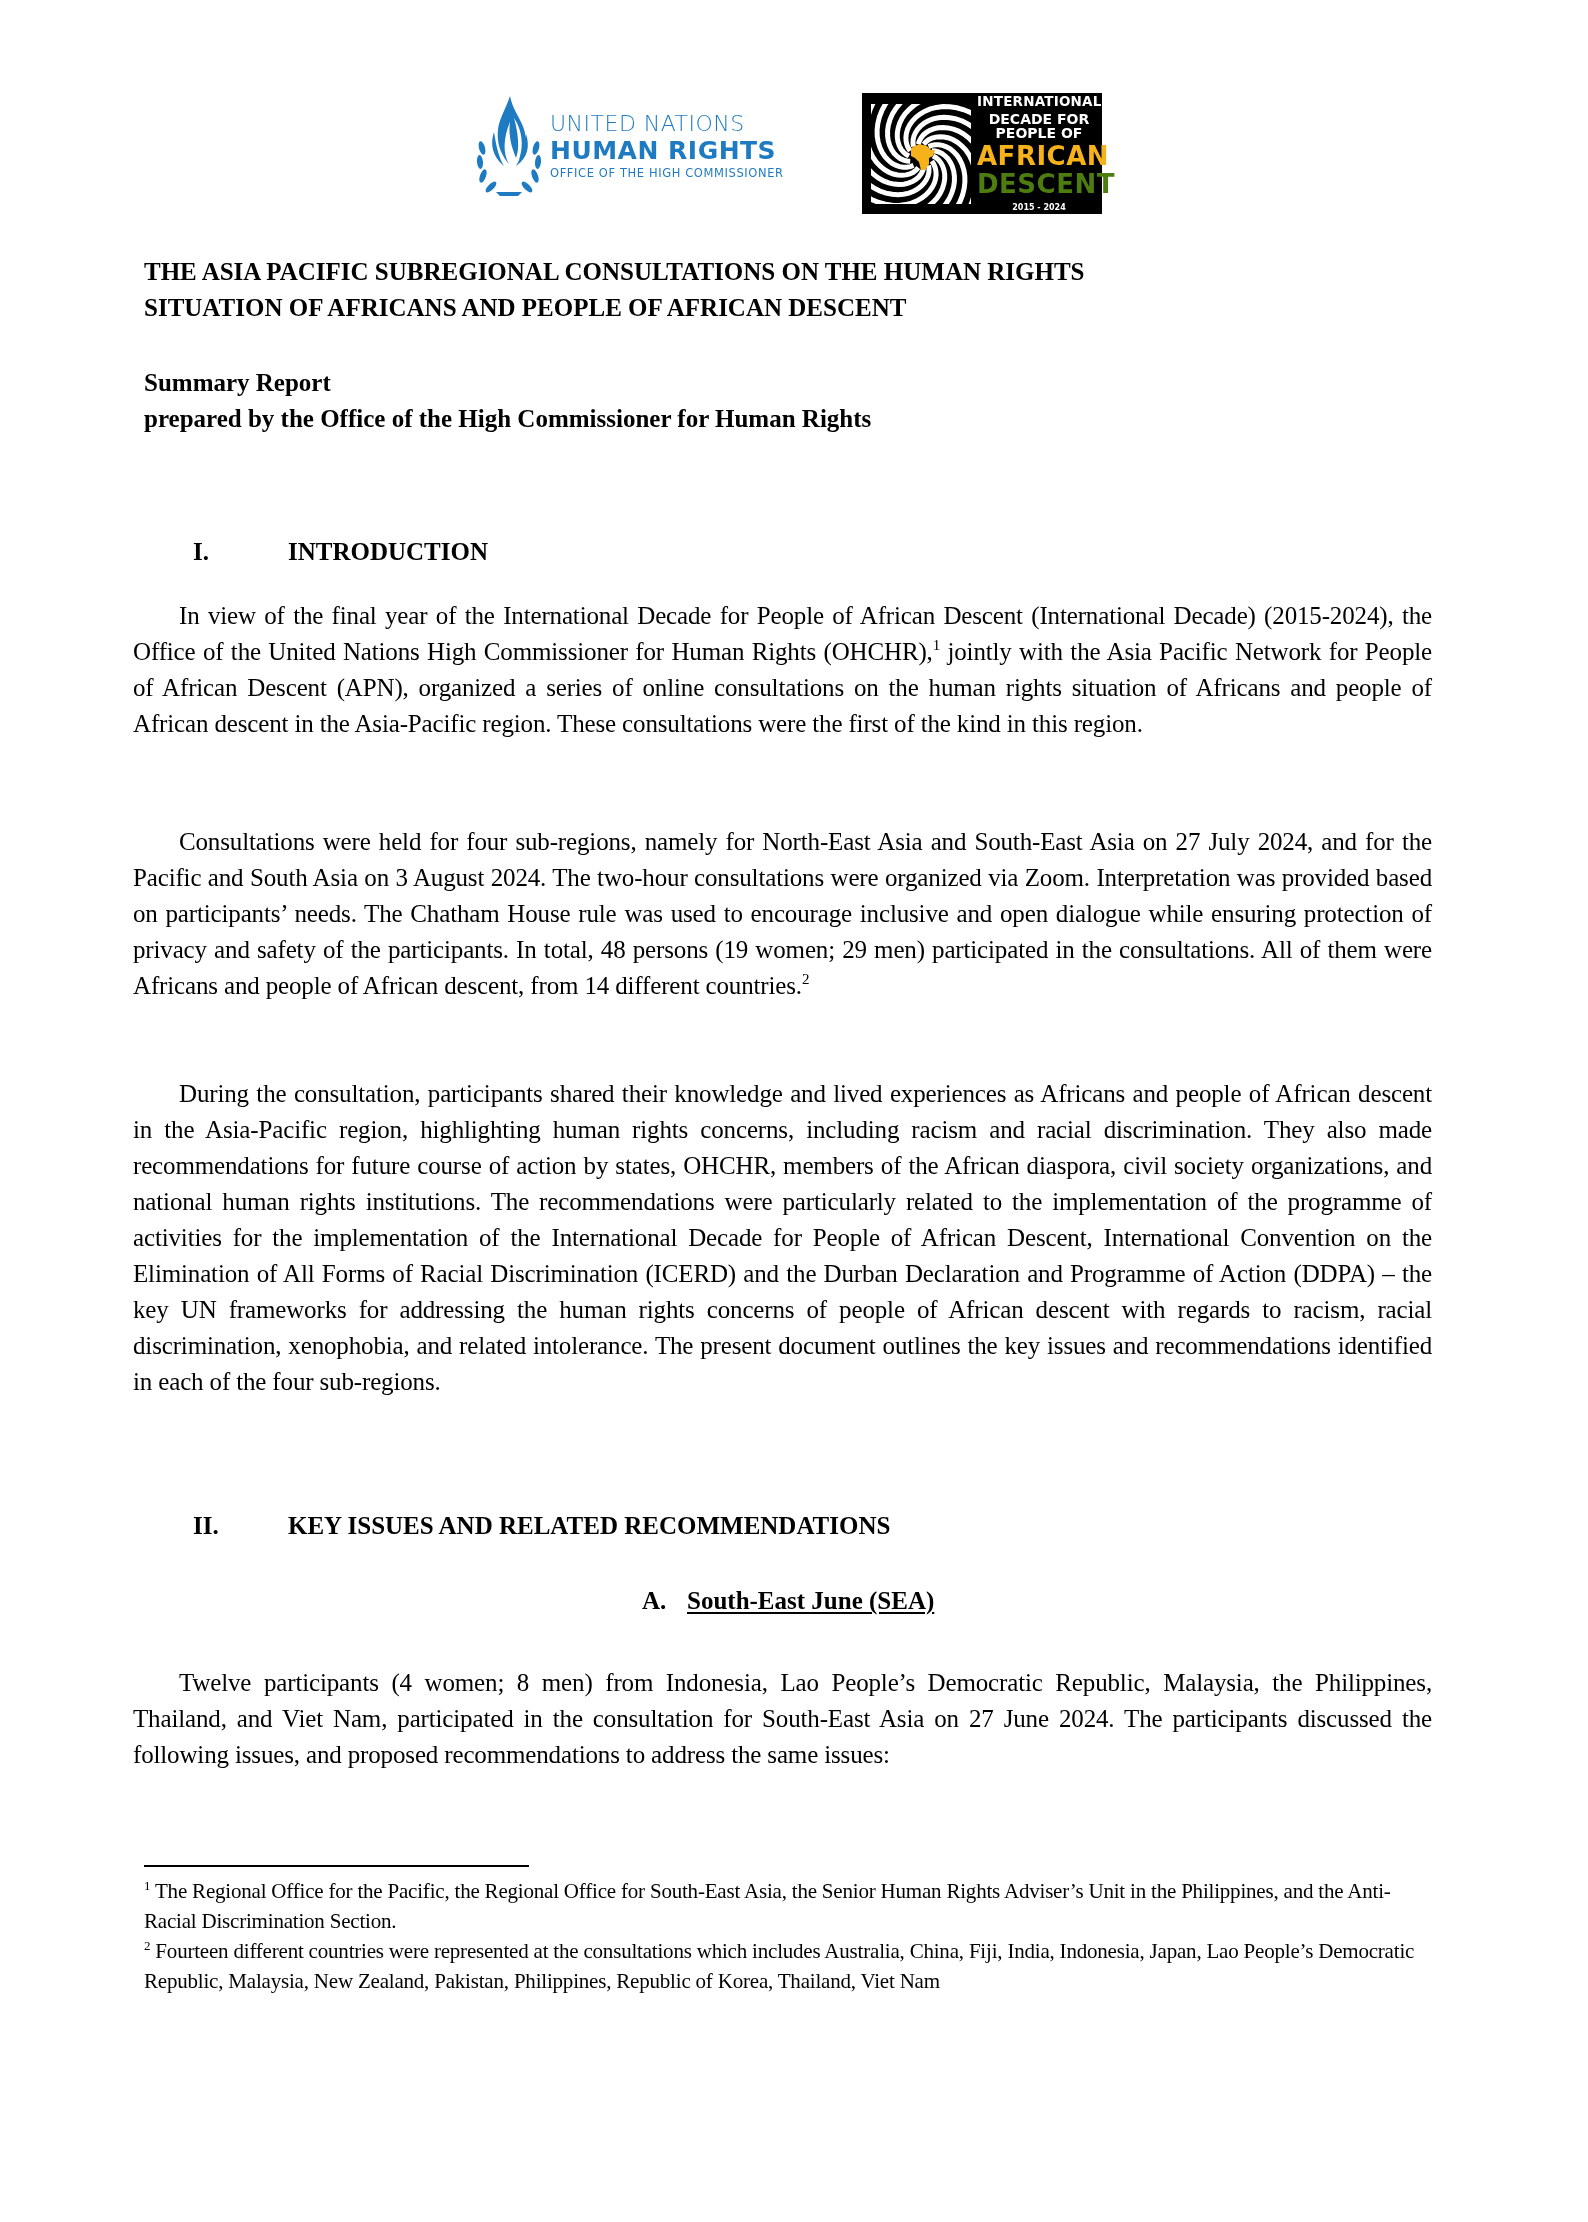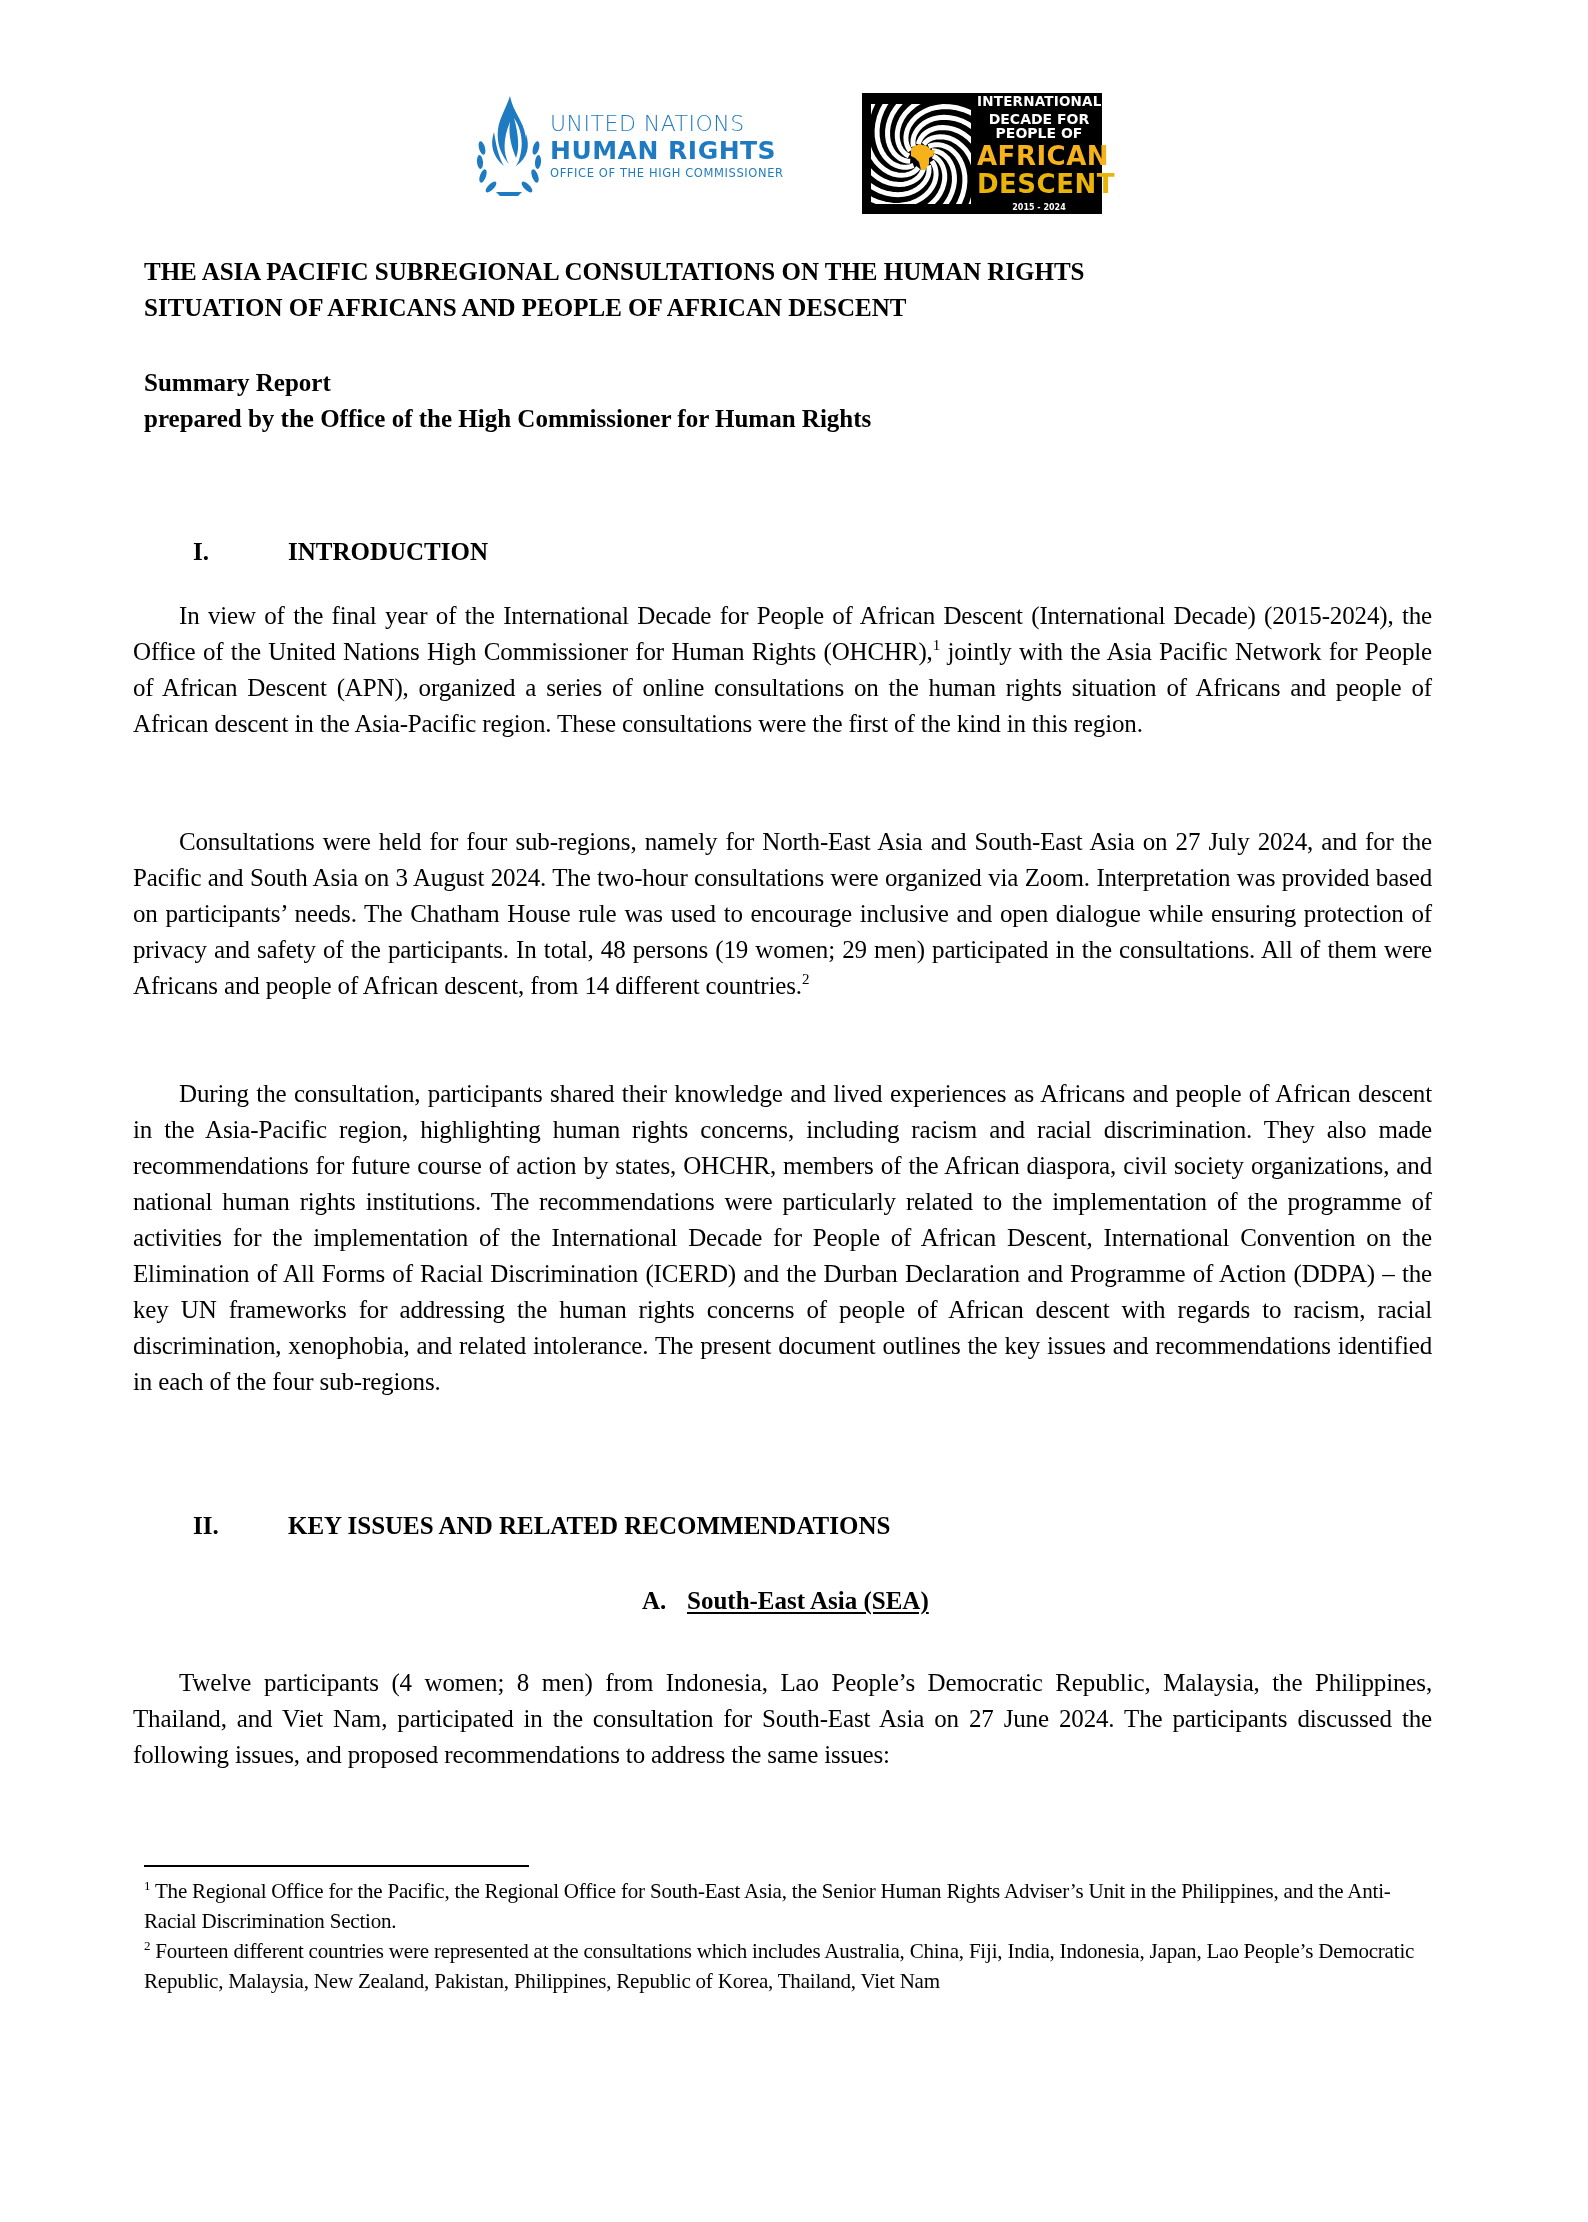--- a/index.html
+++ b/index.html
@@ -14,21 +14,21 @@
     .un-l1 { font-size: 22px; letter-spacing: 0.5px; font-weight: 300; }
     .un-l2 { font-size: 25px; font-weight: bold; margin-top: 3px; letter-spacing: 0.5px; }
     .un-l3 { font-size: 11.5px; margin-top: 5px; letter-spacing: 0.6px; }
 
     .logo-ad { position: absolute; left: 862px; top: 93px; width: 240px; height: 121px; background: #000; display: flex; align-items: center; }
     .ad-swirl { width: 100px; height: 100px; margin-left: 9px; flex: 0 0 auto; }
     .ad-text { margin-left: 6px; text-align: center; font-family: "DejaVu Sans", "Liberation Sans", sans-serif; font-weight: bold; line-height: 1; width: 124px; }
     .ad-l1 { color: #fff; font-size: 13.5px; letter-spacing: 0.2px; }
     .ad-l2 { color: #fff; font-size: 14px; margin-top: 3px; }
     .ad-l3 { color: #f6b21a; font-size: 26px; margin-top: 3px; letter-spacing: 0.5px; }
-    .ad-l4 { color: #eab308; font-size: 26px; margin-top: 2px; letter-spacing: 0.5px; }
+    .ad-l4 { color: #4d7c0f; font-size: 26px; margin-top: 2px; letter-spacing: 0.5px; }
     .ad-l5 { color: #fff; font-size: 8px; margin-top: 7px; }
 
     
     .title { position: absolute; left: 144px; width: 1299px; text-align: left; font-weight: bold; font-size: 25px; line-height: 36px; }
     .t1 { top: 254px; }
     .t2 { top: 365px; }
 
     .heading { position: absolute; left: 193px; font-weight: bold; font-size: 25px; line-height: 36px; white-space: nowrap; }
     .heading .num { display: inline-block; width: 95px; }
 
@@ -129,21 +129,21 @@
     <span>Consultations were held for four sub-regions, namely for North-East Asia and South-East Asia on 27 July 2024, and for the Pacific and South Asia on 3 August 2024. The two-hour consultations were organized via Zoom. Interpretation was provided based on participants’ needs. The Chatham House rule was used to encourage inclusive and open dialogue while ensuring protection of privacy and safety of the participants. In total, 48 persons (19 women; 29 men) participated in the consultations. All of them were Africans and people of African descent, from 14 different countries.</span><sup>2</sup>
   </div>
 
   <div class="para" style="top:1076px;">During the consultation, participants shared their knowledge and lived experiences as Africans and people of African descent in the Asia-Pacific region, highlighting human rights concerns, including racism and racial discrimination. They also made recommendations for future course of action by states, OHCHR, members of the African diaspora, civil society organizations, and national human rights institutions. The recommendations were particularly related to the implementation of the programme of activities for the implementation of the International Decade for People of African Descent, International Convention on the Elimination of All Forms of Racial Discrimination (ICERD) and the Durban Declaration and Programme of Action (DDPA) – the key UN frameworks for addressing the human rights concerns of people of African descent with regards to racism, racial discrimination, xenophobia, and related intolerance. The present document outlines the key issues and recommendations identified in each of the four sub-regions.</div>
 
   <div class="heading" style="top:1508px;">
     <span class="num">II.</span><span>KEY ISSUES AND RELATED RECOMMENDATIONS</span>
   </div>
 
   <div class="sub" style="top:1583px;">
-    <span class="num">A.</span><span class="lbl">South-East Asia (SEA)</span>
+    <span class="num">A.</span><span class="lbl">South-East June (SEA)</span>
   </div>
 
   <div class="para" style="top:1665px;">Twelve participants (4 women; 8 men) from Indonesia, Lao People’s Democratic Republic, Malaysia, the Philippines, Thailand, and Viet Nam, participated in the consultation for South-East Asia on 27 June 2024. The participants discussed the following issues, and proposed recommendations to address the same issues:</div>
 
   <div class="fn-rule"></div>
   <div class="footnotes">
     <p><sup>1</sup><span> The Regional Office for the Pacific, the Regional Office for South-East Asia, the Senior Human Rights Adviser’s Unit in the Philippines, and the Anti-Racial Discrimination Section.</span></p>
     <p><sup>2</sup><span> Fourteen different countries were represented at the consultations which includes Australia, China, Fiji, India, Indonesia, Japan, Lao People’s Democratic Republic, Malaysia, New Zealand, Pakistan, Philippines, Republic of Korea, Thailand, Viet Nam</span></p>
   </div>
 

